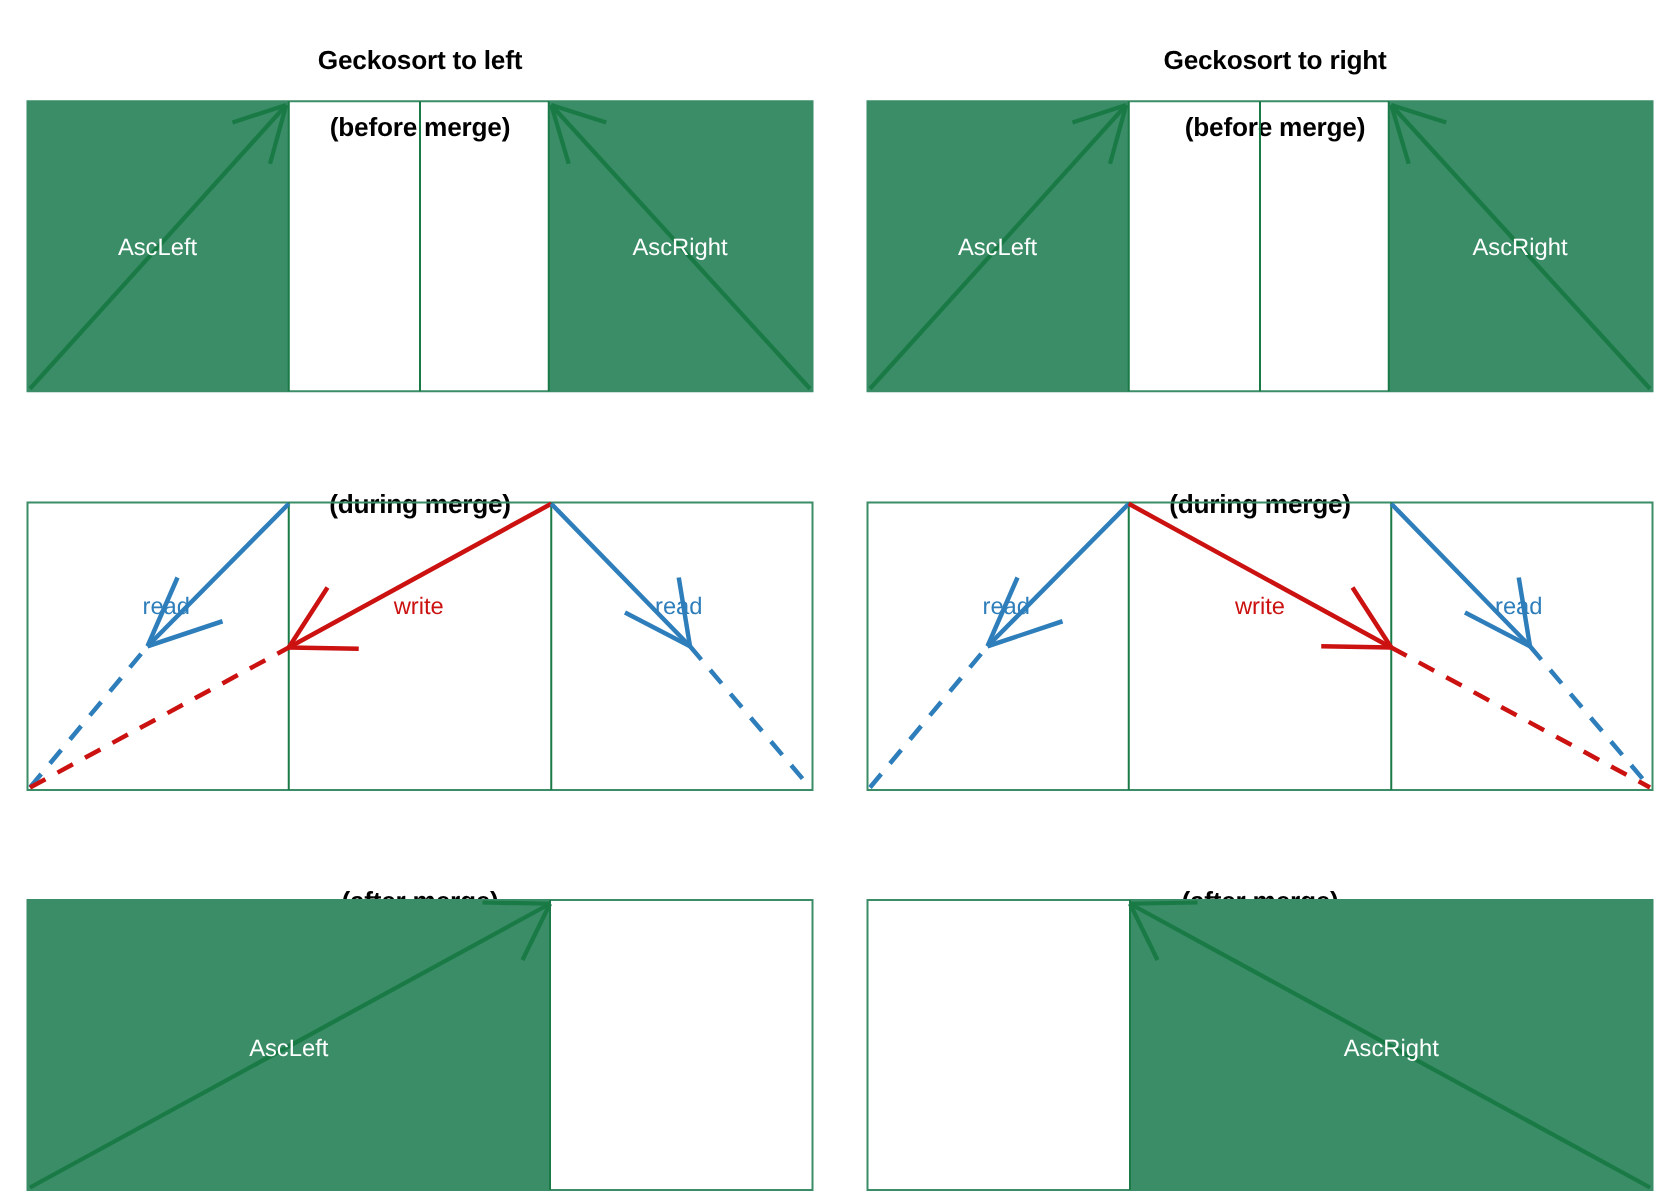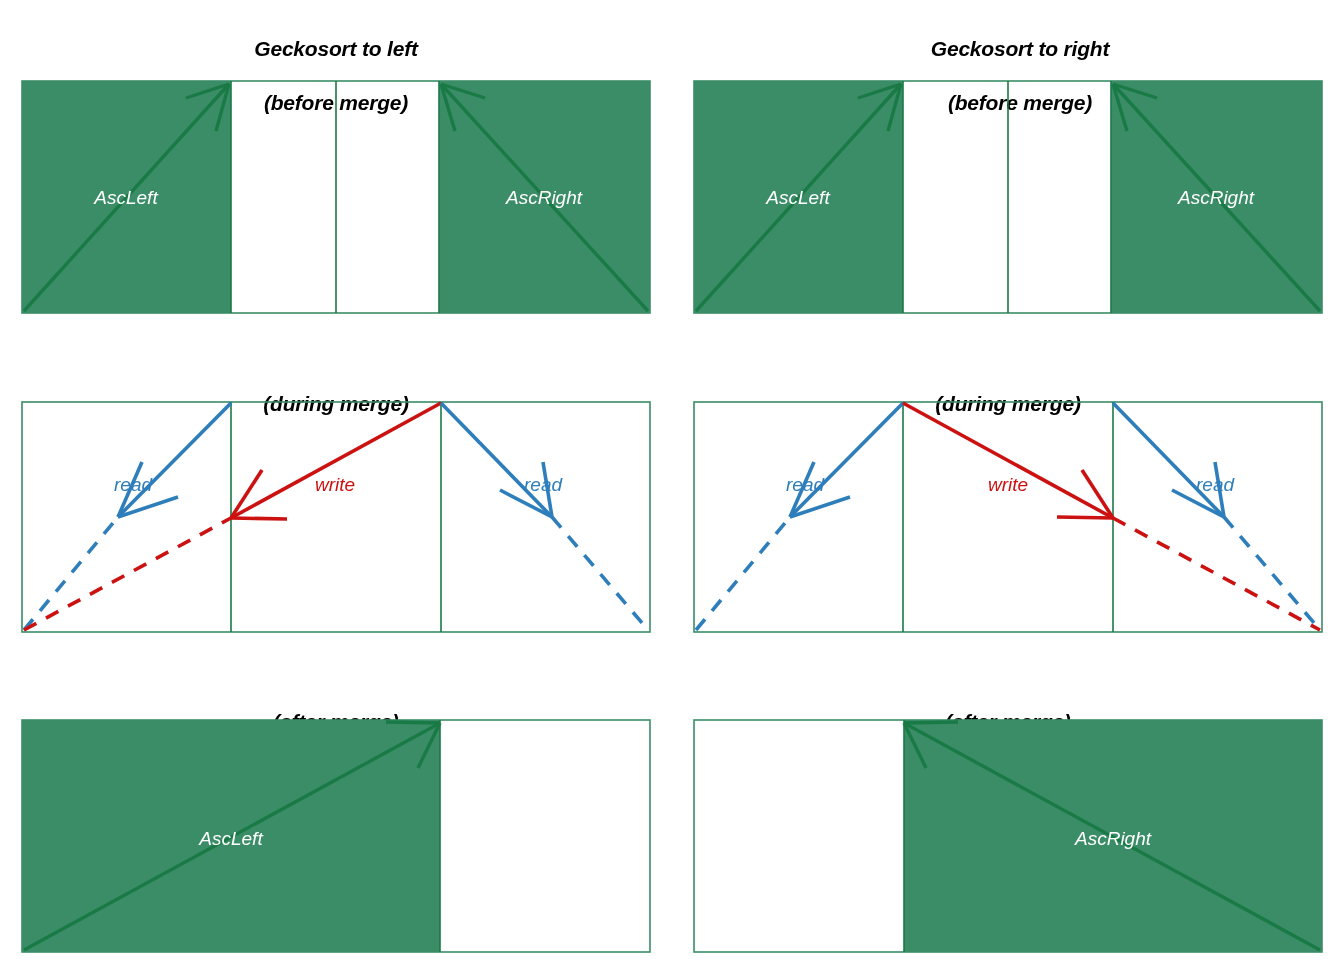--- a/index.html
+++ b/index.html
@@ -1,17 +1,17 @@
 <!DOCTYPE html>
 <html><head>
 <meta charset="utf-8">
 <style>
   html,body{margin:0;padding:0;background:#ffffff;}
   body{width:1344px;height:960px;font-family:"Liberation Sans",sans-serif;overflow:hidden;}
-  #stage{position:relative;width:1344px;height:960px;font-style:italic;}
+  #stage{position:relative;width:1344px;height:960px;}
   .panel-title{
     position:absolute;
     text-align:center;
     font-weight:bold;
     color:#000000;
     font-size:21px;
     line-height:27px;
     letter-spacing:-0.2px;
     white-space:pre-line;
   }

